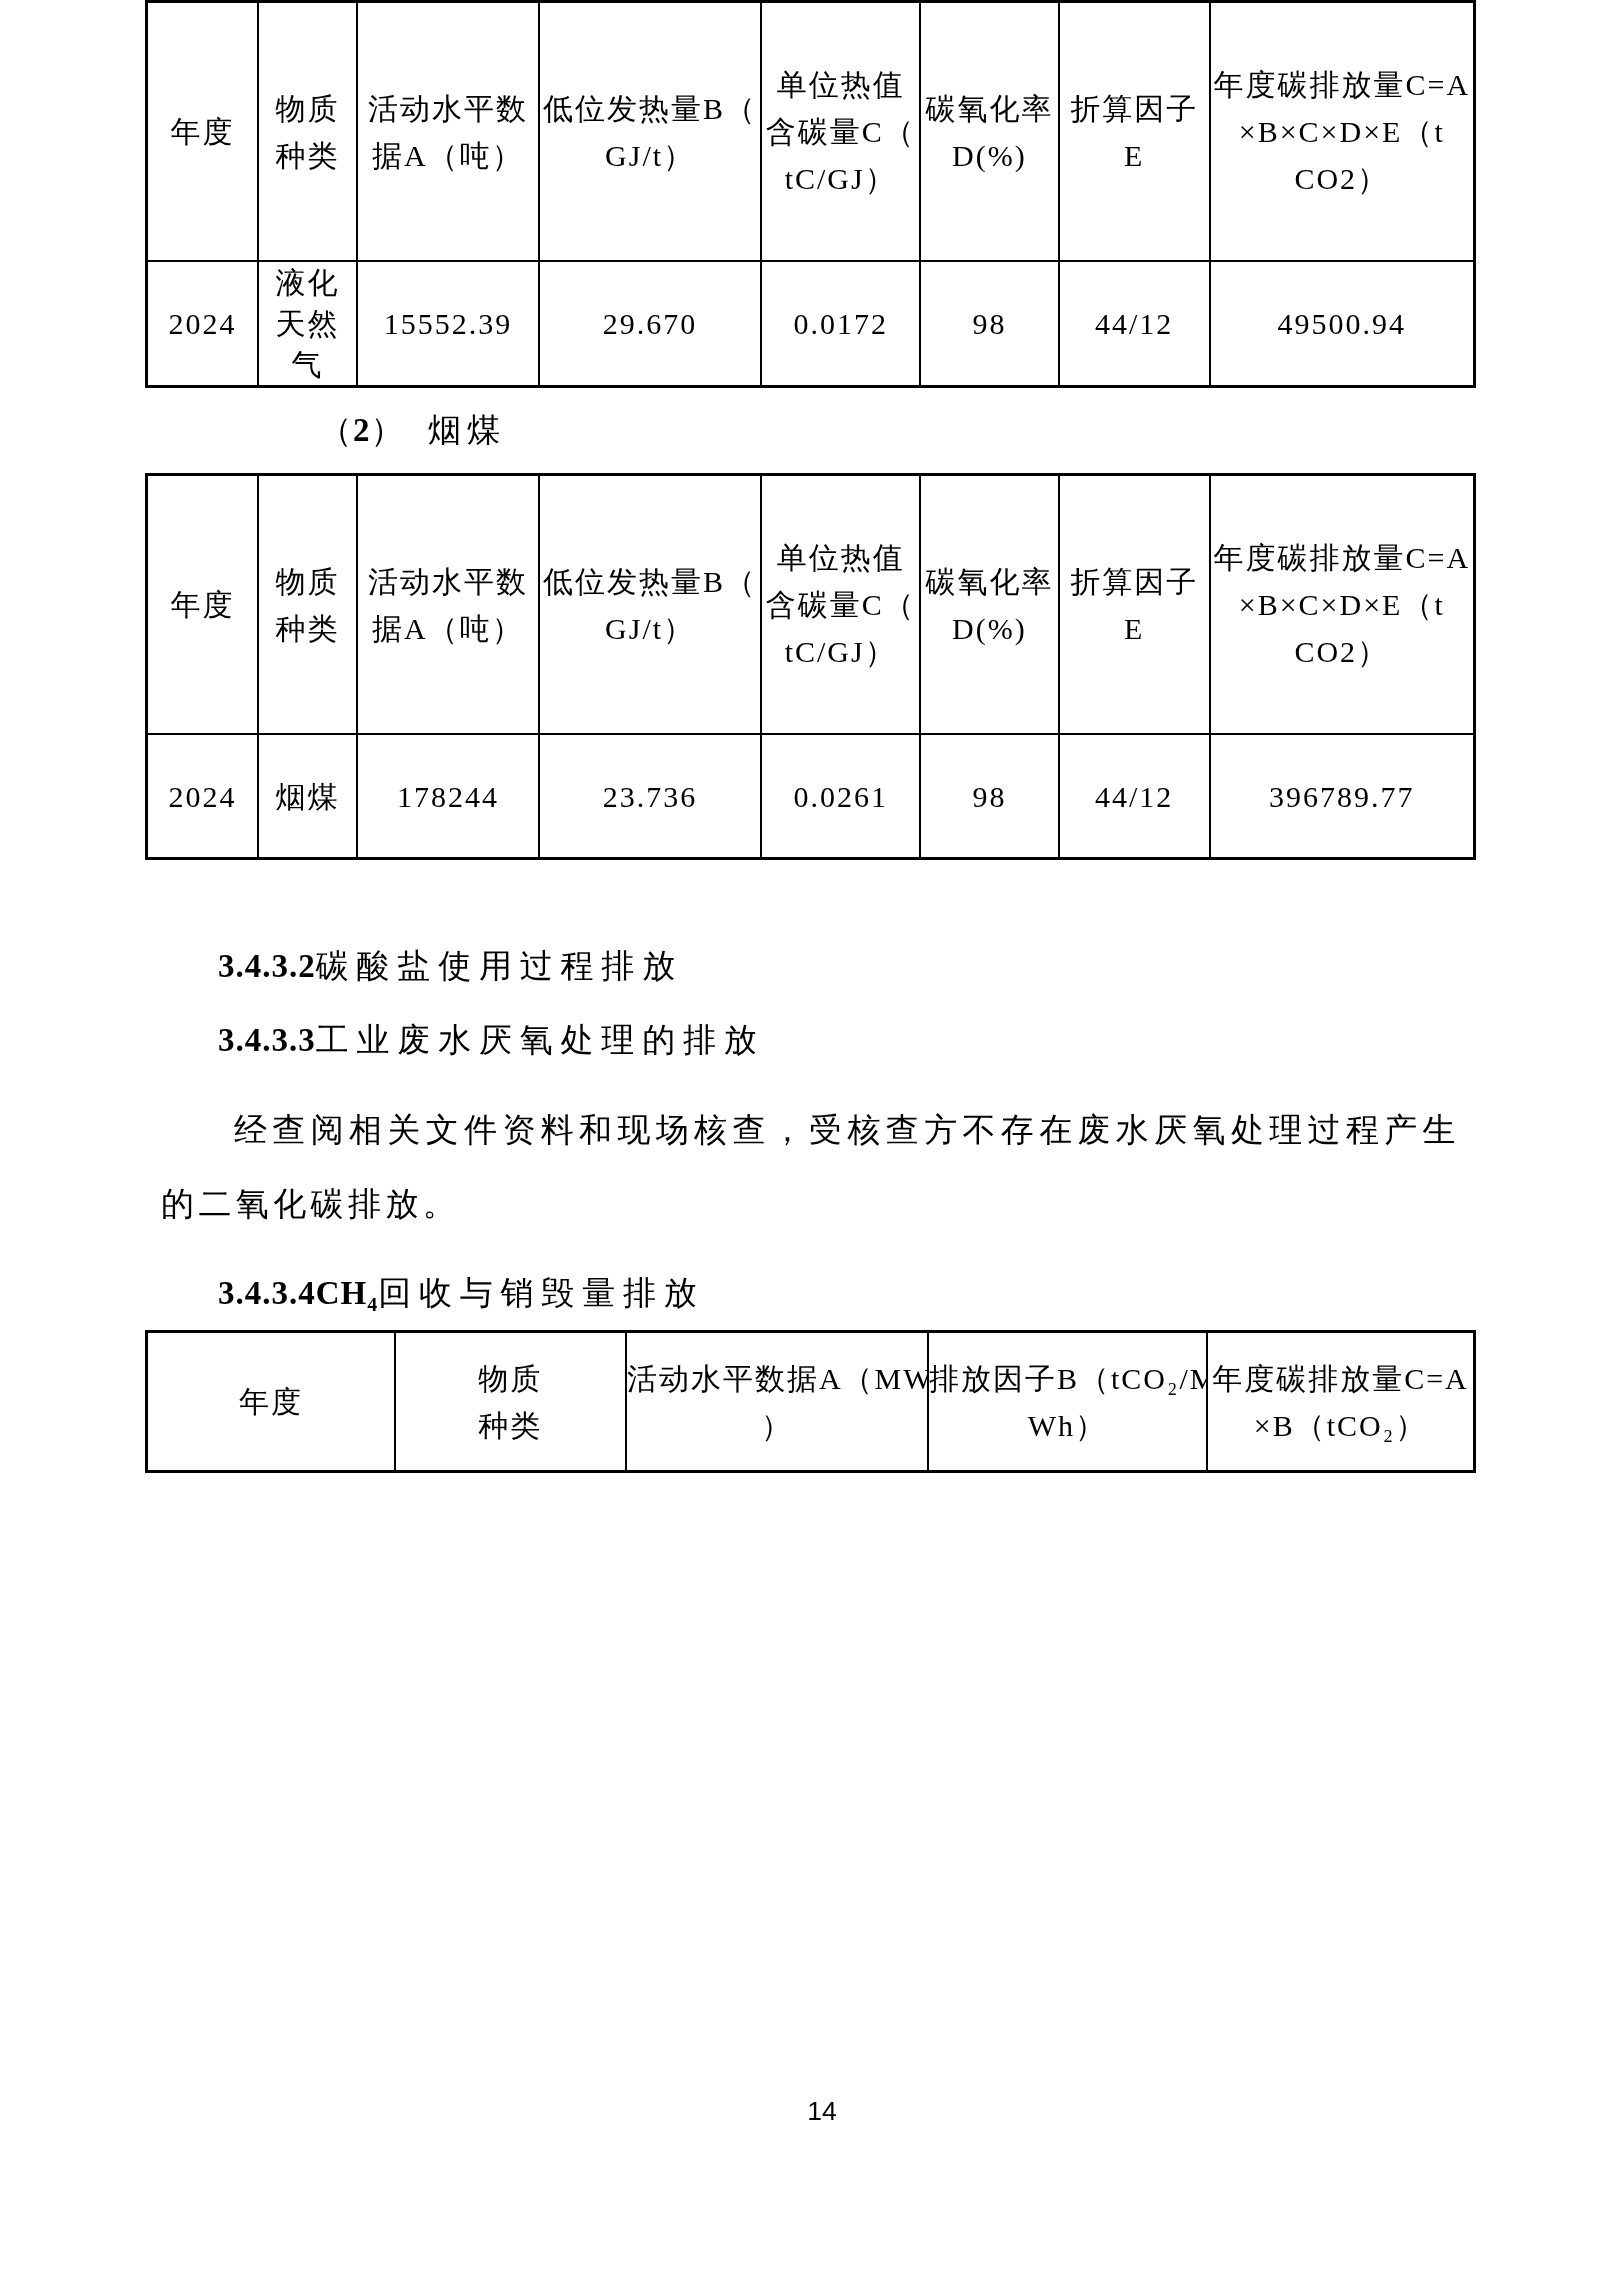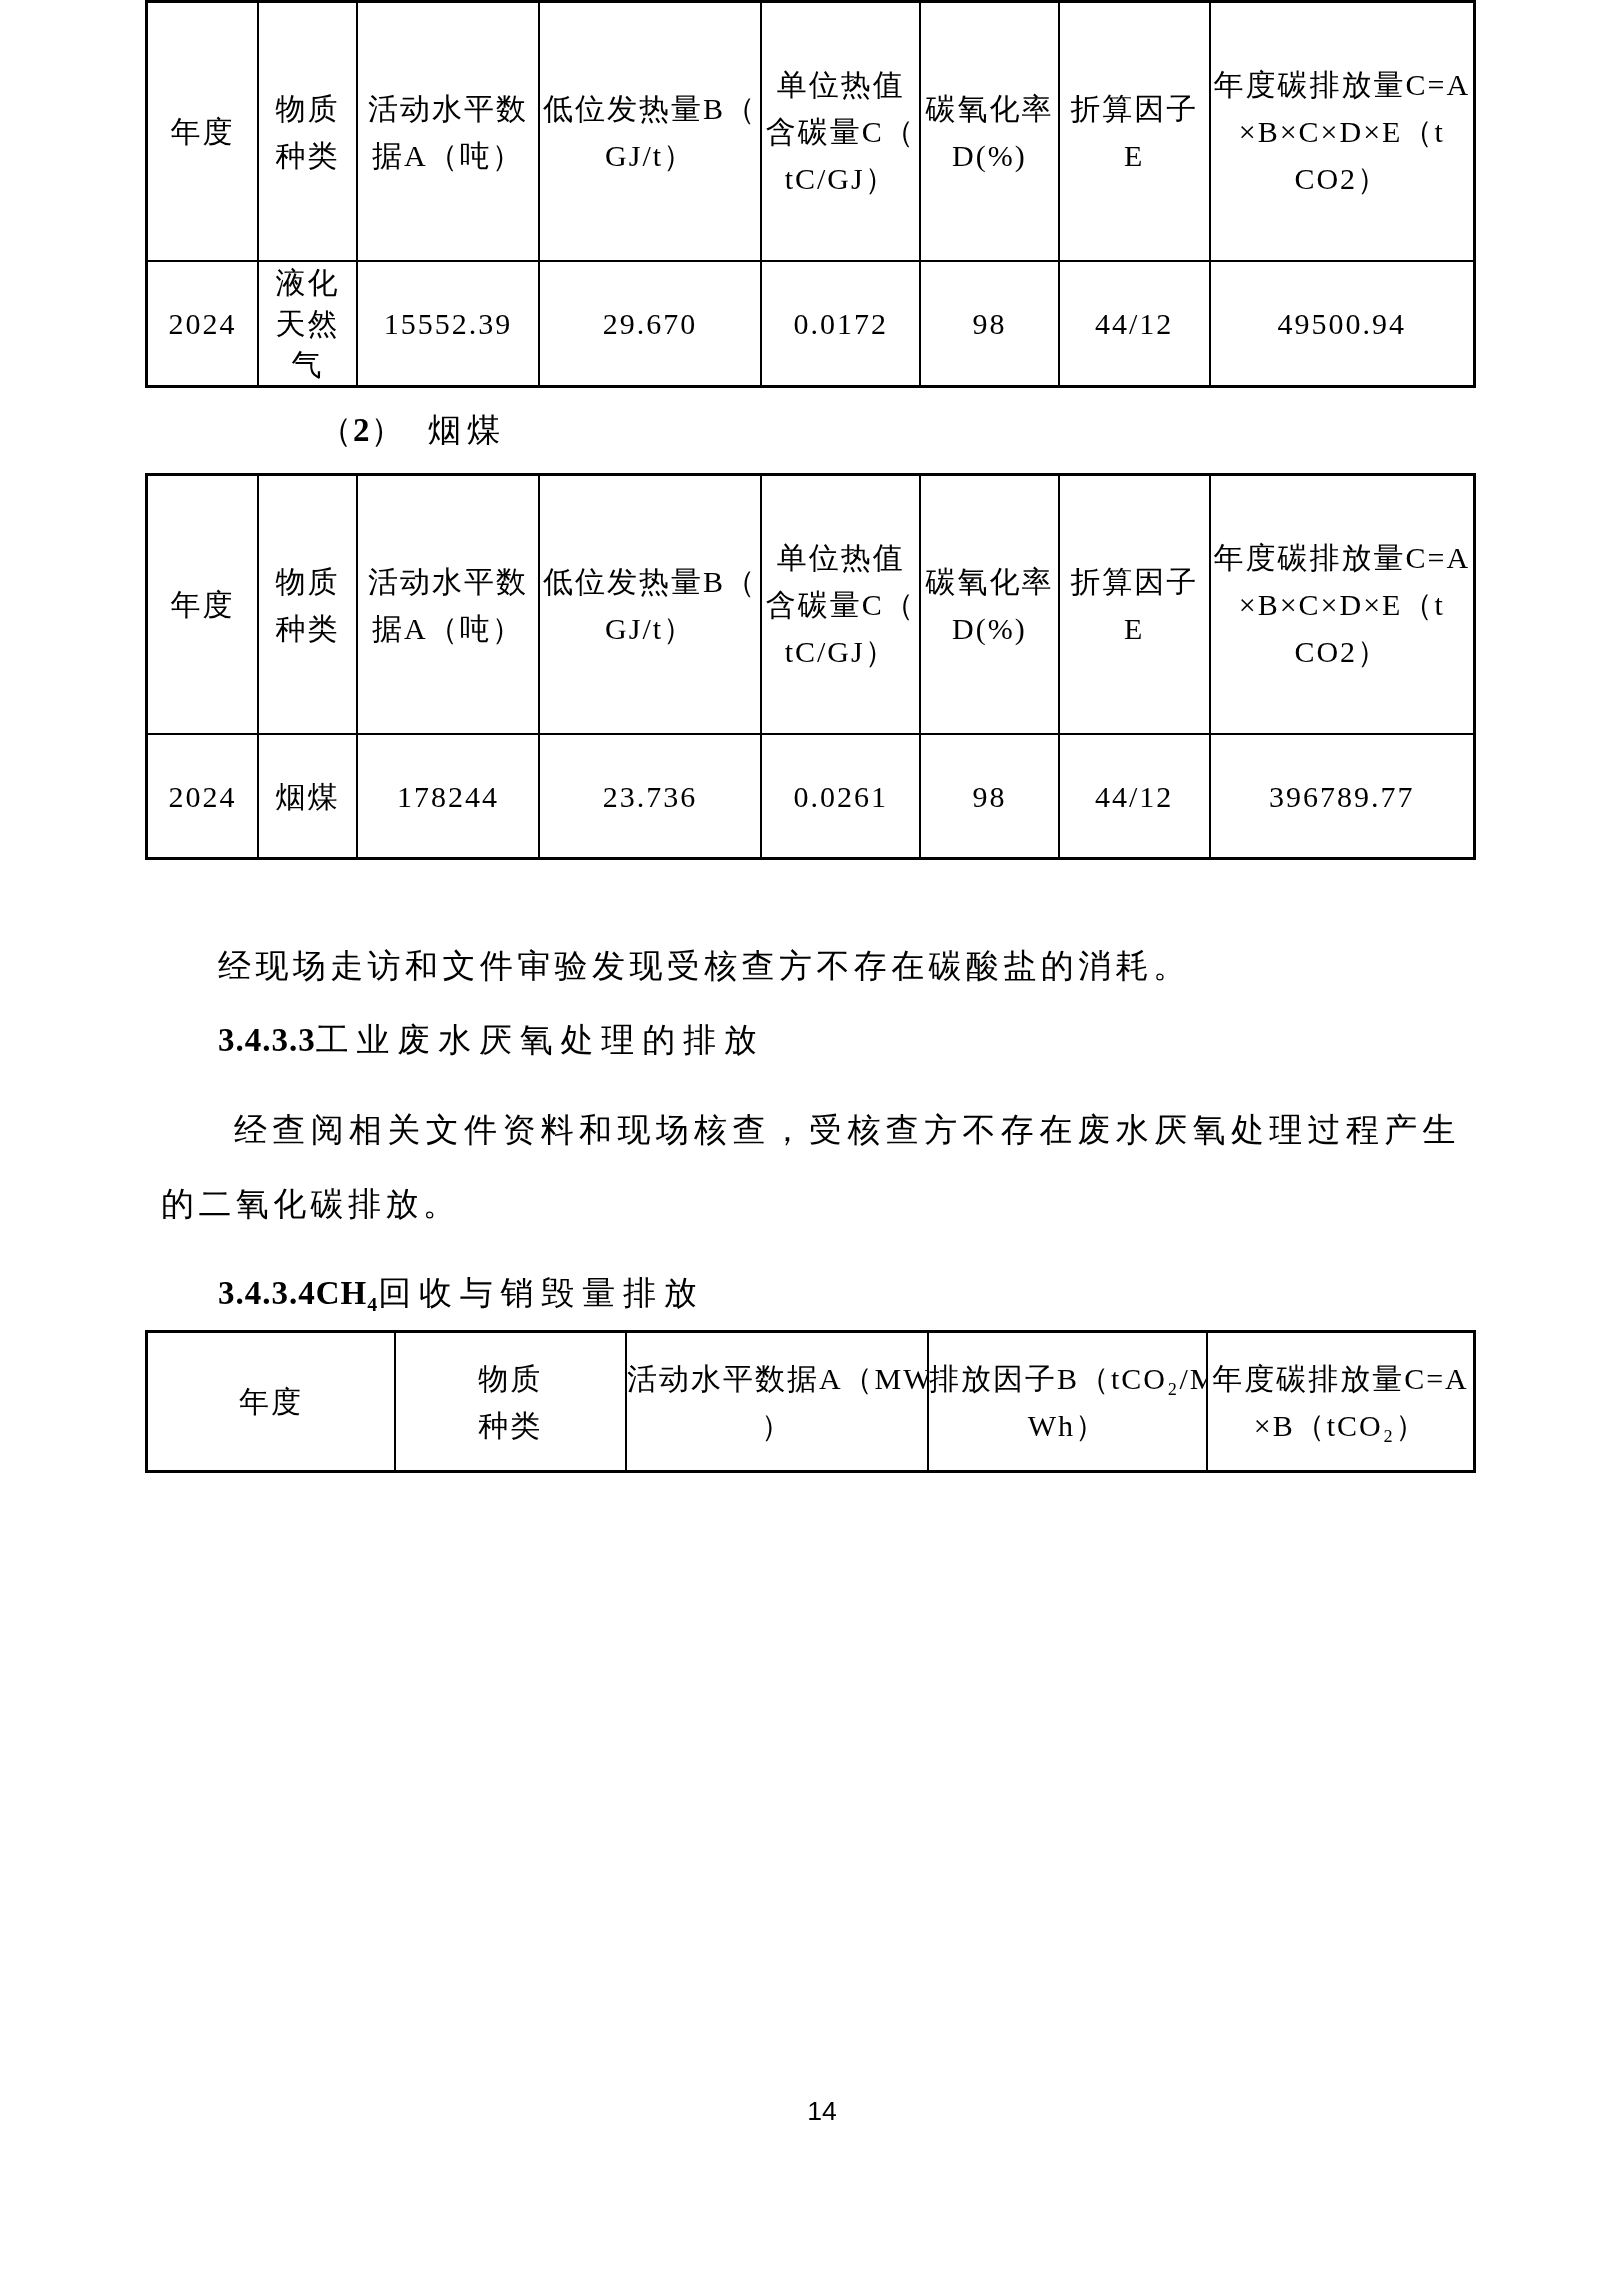--- a/index.html
+++ b/index.html
@@ -136,21 +136,21 @@
           <td>23.736</td>
           <td>0.0261</td>
           <td>98</td>
           <td>44/12</td>
           <td>396789.77</td>
         </tr>
       </tbody>
     </table>
 
     <div class="text-block">
-      <p class="tline body-line">经现场走访和文件审验发现受核查方不存在碳酸盐的消耗。</p>
+      <p class="tline heading"><span class="hnum">3.4.3.2</span><span class="htitle">碳酸盐使用过程排放</span></p>
       <p class="tline heading"><span class="hnum">3.4.3.3</span><span class="htitle">工业废水厌氧处理的排放</span></p>
       <p class="body-wrap">经查阅相关文件资料和现场核查，受核查方不存在废水厌氧处理过程产生的二氧化碳排放。</p>
       <p class="tline heading"><span class="hnum">3.4.3.4CH₄</span><span class="htitle">回收与销毁量排放</span></p>
     </div>
 
     <table class="emission t3">
       <colgroup>
         <col style="width:18.7%">
           <col style="width:17.4%">
           <col style="width:22.75%">

